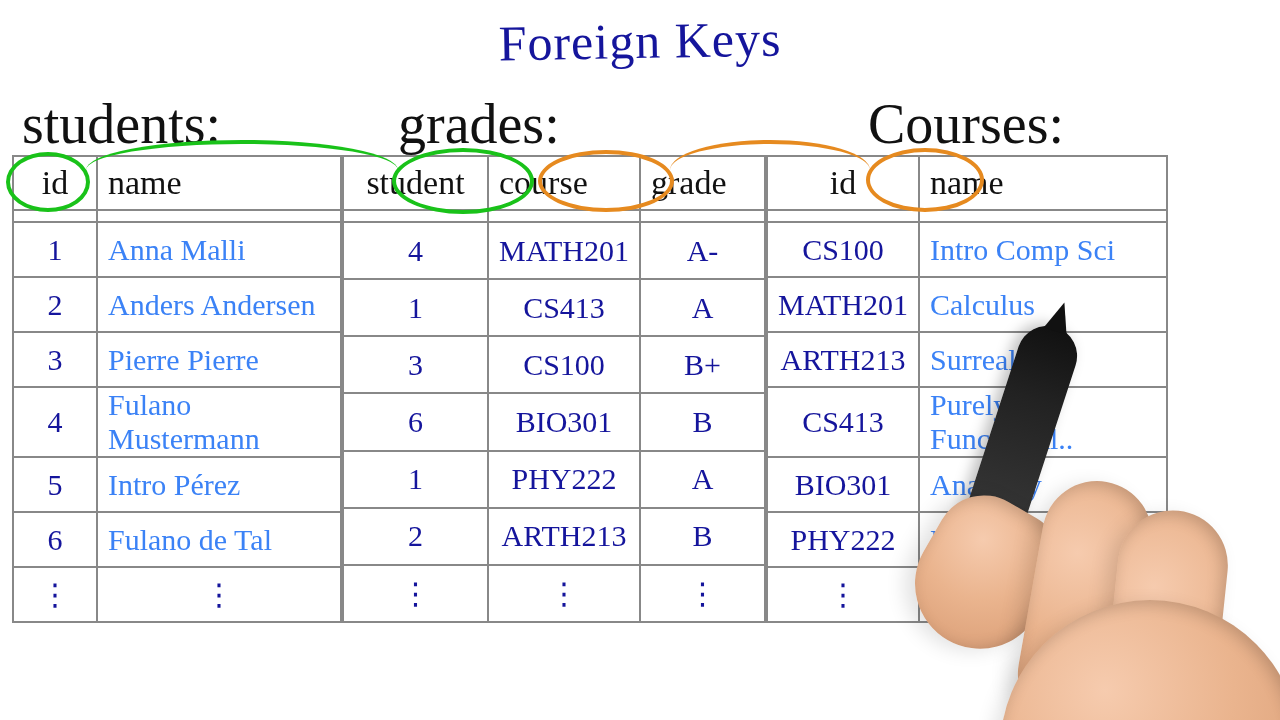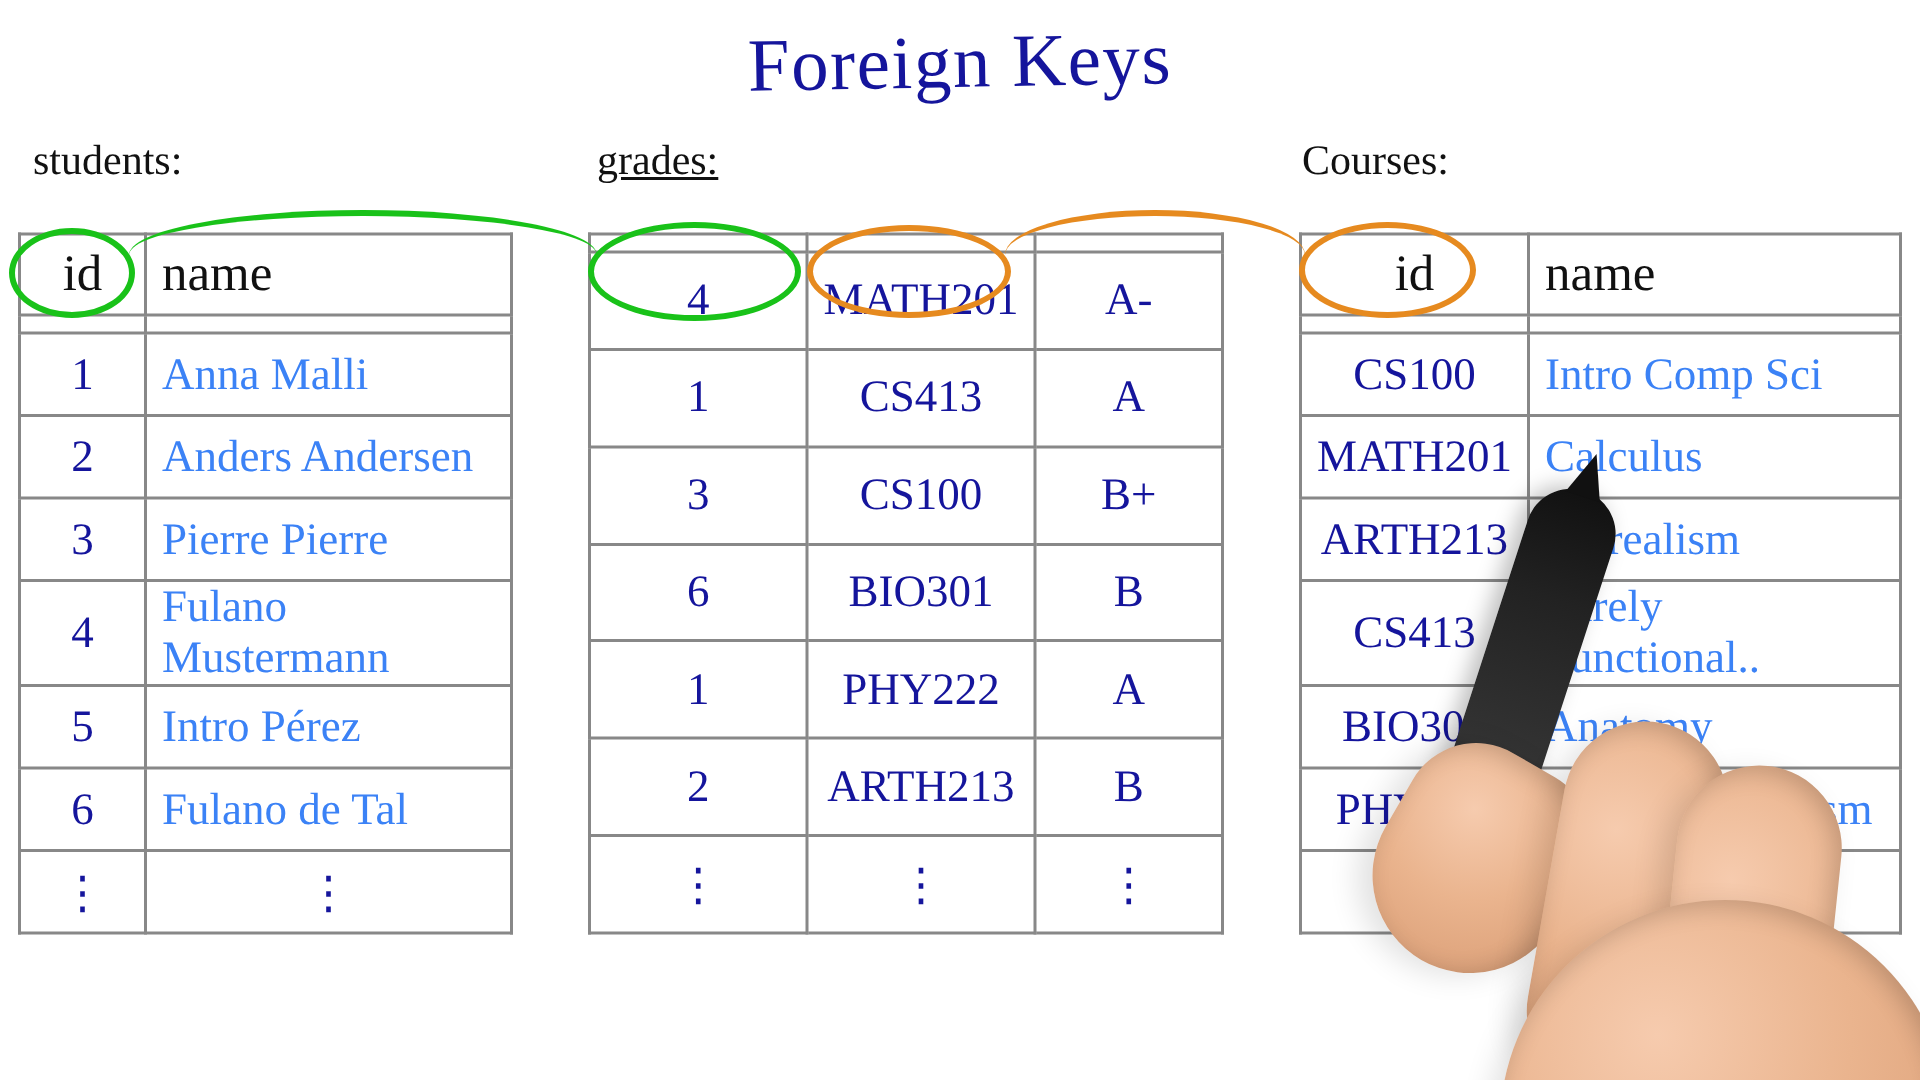--- a/index.html
+++ b/index.html
@@ -12,29 +12,29 @@
     left: 50%;
     transform: translate(-50%, 0) rotate(-1deg);
     font-size: 50px;
     color: #15159c;
     font-weight: 500;
     letter-spacing: 1px;
   }
 
   .table-label {
     position: absolute;
-    font-size: 28px;
+    font-size: 56px;
     color: #111;
     font-weight: 400;
   }
   .lbl-students { top: 92px; left: 22px; }
-  .lbl-grades   { top: 92px; left: 398px; text-decoration: underline; }
+  .lbl-grades   { top: 92px; left: 398px; }
   .lbl-courses  { top: 92px; left: 868px; }
 
-  .boards { position: absolute; top: 155px; left: 12px; right: 12px; display: flex; gap: 50px; }
+  .boards { position: absolute; top: 155px; left: 12px; right: 12px; display: flex; }
 
   .board { border-collapse: collapse; }
   .board th, .board td {
     border: 2px solid #888;
     font-weight: 400;
     text-align: left;
     vertical-align: middle;
   }
   .board th {
     height: 54px;
@@ -183,20 +183,25 @@
     </tbody>
   </table>
 
   <table class="board grades">
     <colgroup>
         <col class="c1">
         <col class="c2">
         <col class="c3">
       </colgroup>
     <thead>
+      <tr>
+        <th>student</th>
+        <th>course</th>
+        <th>grade</th>
+      </tr>
       <tr class="gap">
           <td></td>
           <td></td>
           <td></td>
         </tr>
     </thead>
     <tbody>
       <tr>
           <td class="k">4</td>
           <td class="k">MATH201</td>

